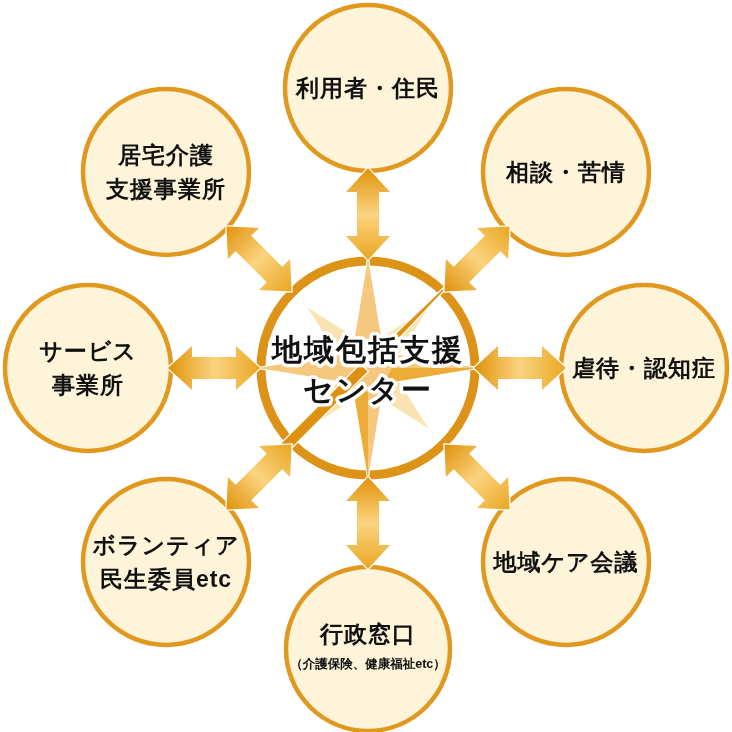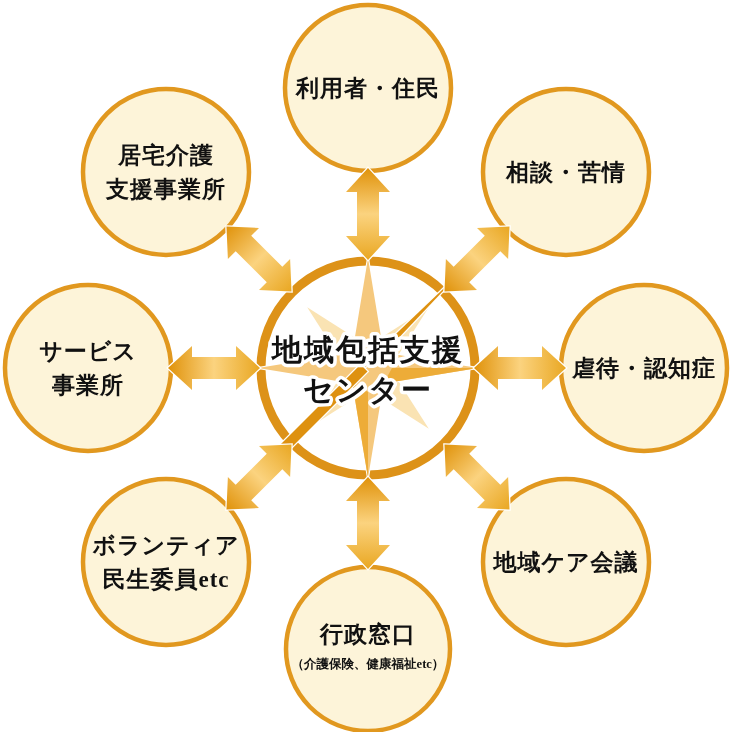--- a/index.html
+++ b/index.html
@@ -1,16 +1,16 @@
 <!DOCTYPE html>
 <html style="--circle-fill: #FDF4D9; --circle-border: #E1981F; --ring-color: #DD9218; --arrow-dark: #E0920A; --arrow-light: #FBD37F; --arrow-mid: #E9A722; --needle-color: #DE9110; --star-main: #F5C87D; --star-diag: #FAE3B3; --star-shade: #EDAC38; --text-color: #111111;"><head>
 <meta charset="utf-8">
 <style>
   html,body{margin:0;padding:0;background:#ffffff;}
-  .stage{width:600px;height:732px;position:relative;font-family:Liberation Serif, serif;}
+  .stage{width:600px;height:732px;position:relative;font-family:Liberation Sans, sans-serif;}
   svg{display:block;}
   .node-circle{fill:var(--circle-fill);stroke:var(--circle-border);stroke-width:4.5;}
   .hub-circle{fill:#ffffff;stroke:var(--ring-color);stroke-width:9;}
   .arrow{fill:url(#arrowGrad);stroke:#ffffff;stroke-width:2.5;paint-order:stroke;}
   .star-cardinal{fill:var(--star-main);stroke:#ffffff;stroke-width:2;paint-order:stroke;}
   .star-diagonal{fill:var(--star-diag);stroke:#ffffff;stroke-width:2;paint-order:stroke;}
   .star-shade{fill:var(--star-shade);}
   .needle{fill:var(--needle-color);stroke:#ffffff;stroke-width:2.5;paint-order:stroke;}
   .label{font-weight:bold;font-size:23px;fill:var(--text-color);text-anchor:middle;letter-spacing:1px;}
   .label-sub{font-weight:bold;font-size:12.5px;fill:var(--text-color);text-anchor:middle;}

